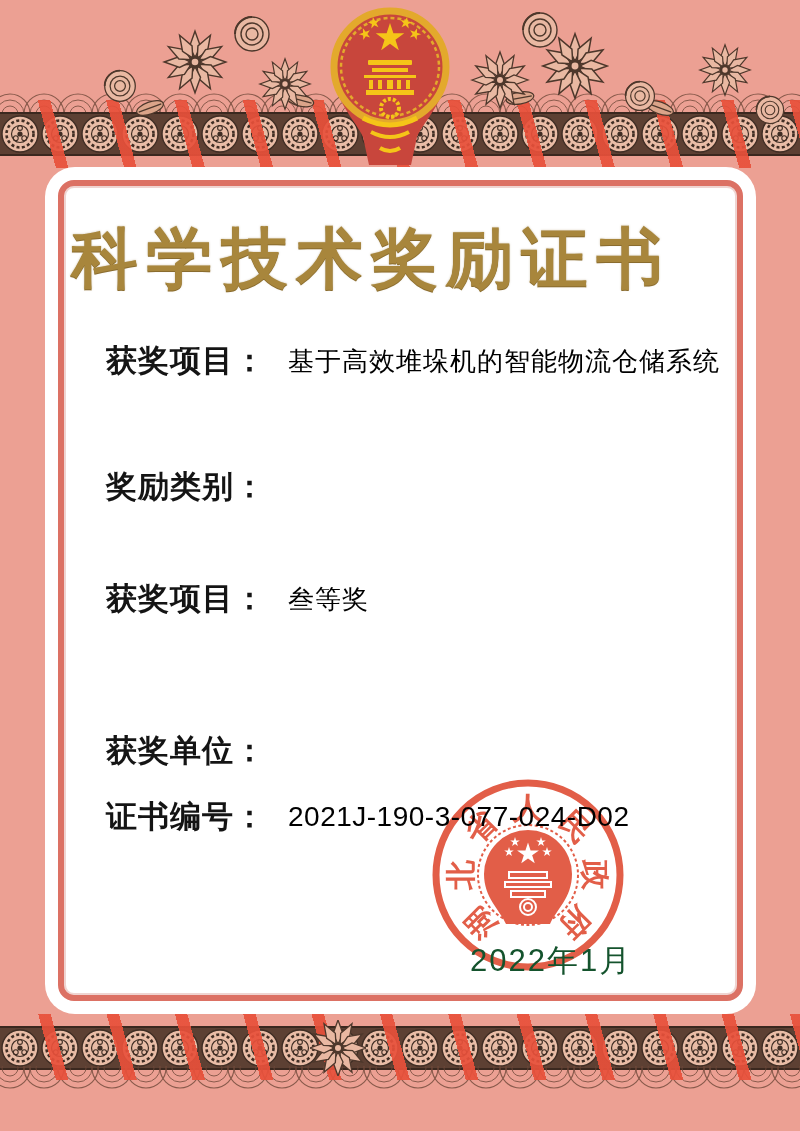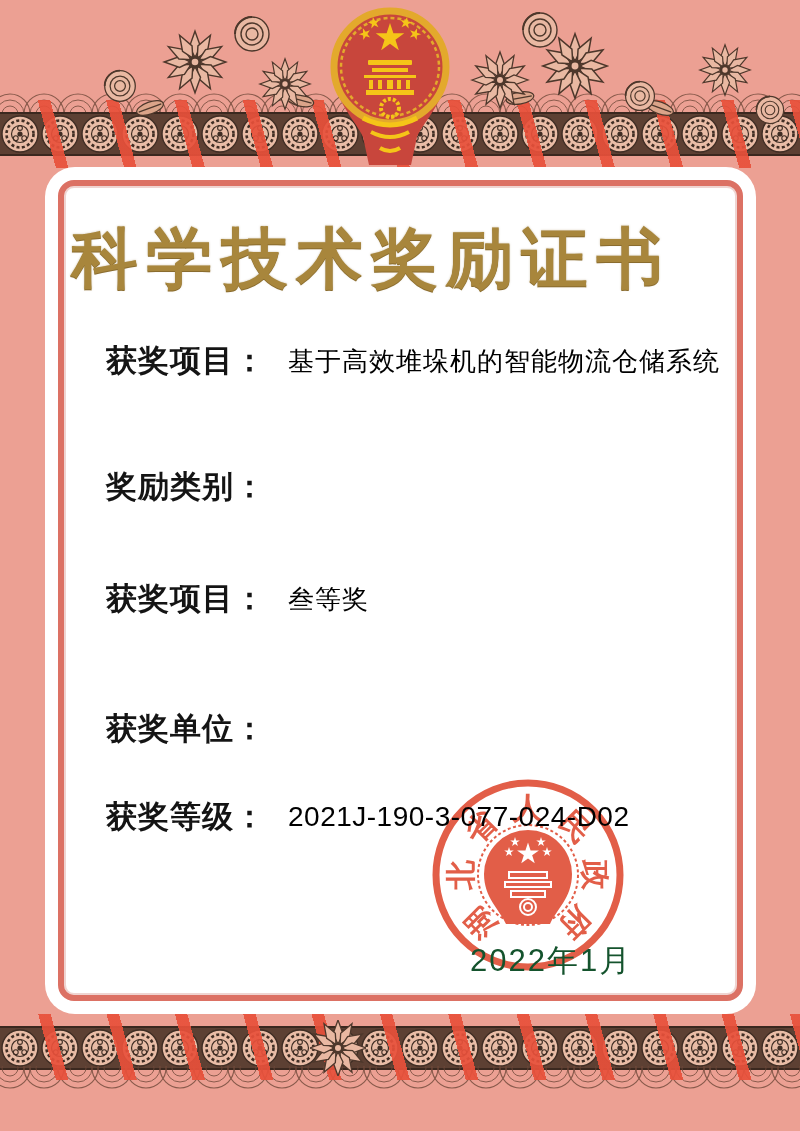--- a/index.html
+++ b/index.html
@@ -48,21 +48,21 @@
   
   .title{
     left:0;right:0;top:214px;width:743px;text-align:center;z-index:10;
     font-family:"Liberation Serif","DejaVu Serif",serif;
     font-size:66px;font-weight:700;letter-spacing:9px;
     color:var(--gold,#a8863c);
     text-shadow:0 1px 0 #8a6c2e, 0 0 2px rgba(138,108,46,.5);
     white-space:nowrap;
   }
   .field-row{position:absolute;left:106px;display:flex;align-items:center;z-index:10;white-space:nowrap;}
-  .row-0{top:340px;} .row-1{top:466px;} .row-2{top:578px;} .row-3{top:708px;} .row-4{top:796px;}
+  .row-0{top:340px;} .row-1{top:466px;} .row-2{top:578px;} .row-3{top:730px;} .row-4{top:796px;}
   .field-label{font-size:31px;font-weight:700;letter-spacing:1px;color:#141414;}
   .field-value{font-size:26px;padding-left:22px;color:#000000;letter-spacing:1px;}
   .row-4 .field-value{font-size:28px;letter-spacing:0.5px;}
 
   
   .seal{left:425px;top:772px;width:206px;height:206px;z-index:20;mix-blend-mode:multiply;opacity:.92;}
   .seal text{font-family:"Liberation Sans","DejaVu Sans",sans-serif;font-weight:700;}
   .issue-date{
     left:470px;top:916px;z-index:30;white-space:nowrap;
     font-family:Liberation Sans, sans-serif;
@@ -314,21 +314,21 @@
   <span class="field-label">奖励类别：</span>
 </div>
 <div class="field-row row-2">
   <span class="field-label">获奖项目：</span>
   <span class="field-value">叁等奖</span>
 </div>
 <div class="field-row row-3">
   <span class="field-label">获奖单位：</span>
 </div>
 <div class="field-row row-4">
-  <span class="field-label">获奖等级：</span>
+  <span class="field-label">证书编号：</span>
   <span class="field-value">2021J-190-3-077-024-D02</span>
 </div>
 
 <div class="abs seal">
   <svg width="206" height="206" viewBox="0 0 206 206">
     <circle cx="103" cy="103" r="92" fill="none" stroke="#e05038" stroke-width="7"></circle>
     <g>
       <circle cx="103" cy="103" r="50" fill="none" stroke="#e05038" stroke-width="2" stroke-dasharray="3 2.5"></circle>
       <path d="M103,58 a44,44 0 0 1 44,44 c0,24 -16,36 -22,50 h-44 c-6,-14 -22,-26 -22,-50 a44,44 0 0 1 44,-44 z" fill="#e05038"></path>
       <use href="#star" transform="translate(103,82) scale(1.15)" fill="#fff"></use>

